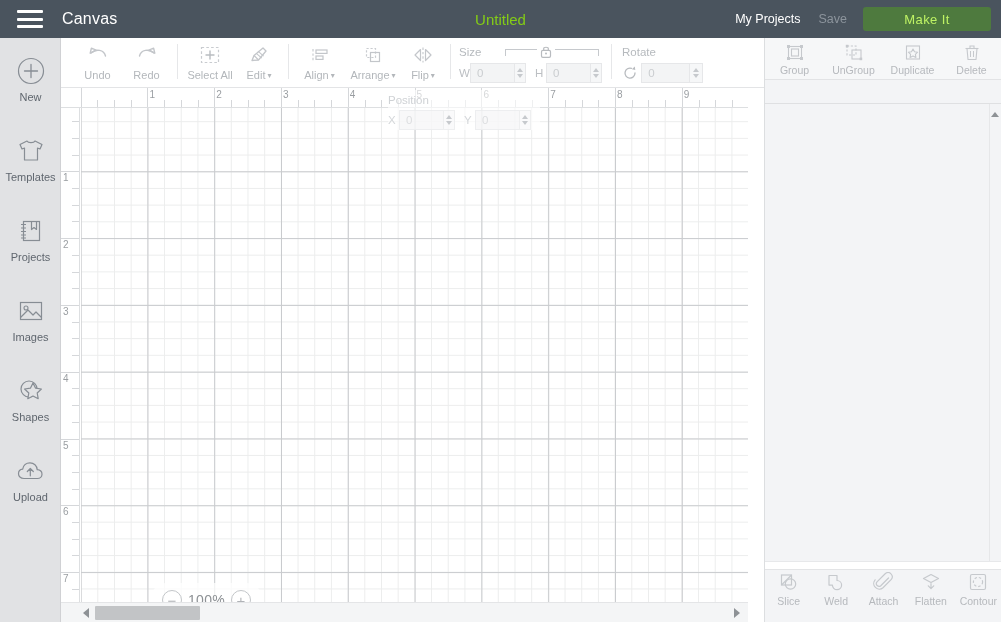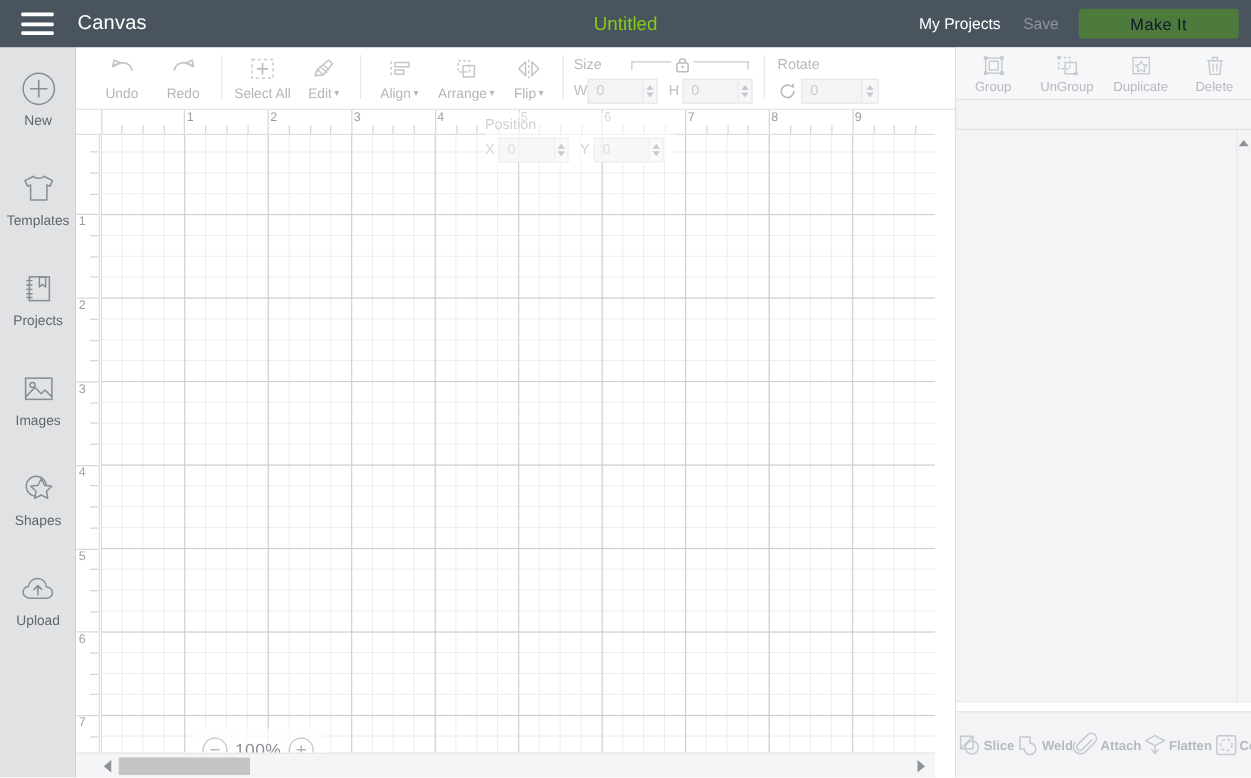--- a/index.html
+++ b/index.html
@@ -35,21 +35,21 @@
   }
   .header-right {
     position: absolute; right: 10px; top: 0; height: 38px;
     display: flex; align-items: center; gap: 0;
   }
   .my-projects { color: #ffffff; font-size: 12.5px; cursor: pointer; margin-right: 18px; }
   .save-btn { color: #8c949c; font-size: 12.5px; cursor: pointer; margin-right: 16px; }
   .make-it {
     width: 128px; height: 24px; border-radius: 3px;
     background: #4e7a3e; border: none;
-    color: #0f172a; font-size: 13px; letter-spacing: .4px;
+    color: #bef264; font-size: 13px; letter-spacing: .4px;
     cursor: pointer; font-family: inherit;
   }
 
   
   .rail {
     position: absolute; left: 0; top: 38px;
     width: 61px; height: 584px;
     background: #e1e2e4;
     border-right: 1px solid #d0d1d4;
   }
@@ -241,22 +241,22 @@
   .eye { margin-right: 22px; cursor: pointer; }
 
   .bottom-tools {
     position: absolute; left: 0; bottom: 0;
     width: 237px; height: 53px;
     background: #f3f4f6;
     border-top: 1px solid #e3e4e6;
     display: flex;
   }
   .btool {
-    flex: 1; display: flex; flex-direction: row;
-    align-items: center; justify-content: flex-start; cursor: default; font-weight: bold;
+    flex: 1; display: flex; flex-direction: column;
+    align-items: center; justify-content: flex-start; cursor: default;
   }
   .btool-icon { height: 23px; display: flex; align-items: center; justify-content: center; }
   .btool-label { font-size: 10.5px; color: #b6b9bd; margin-top: 2px; }
 
   svg { display: block; }
 </style>
 </head>
 <body>
 
 <div class="app">

